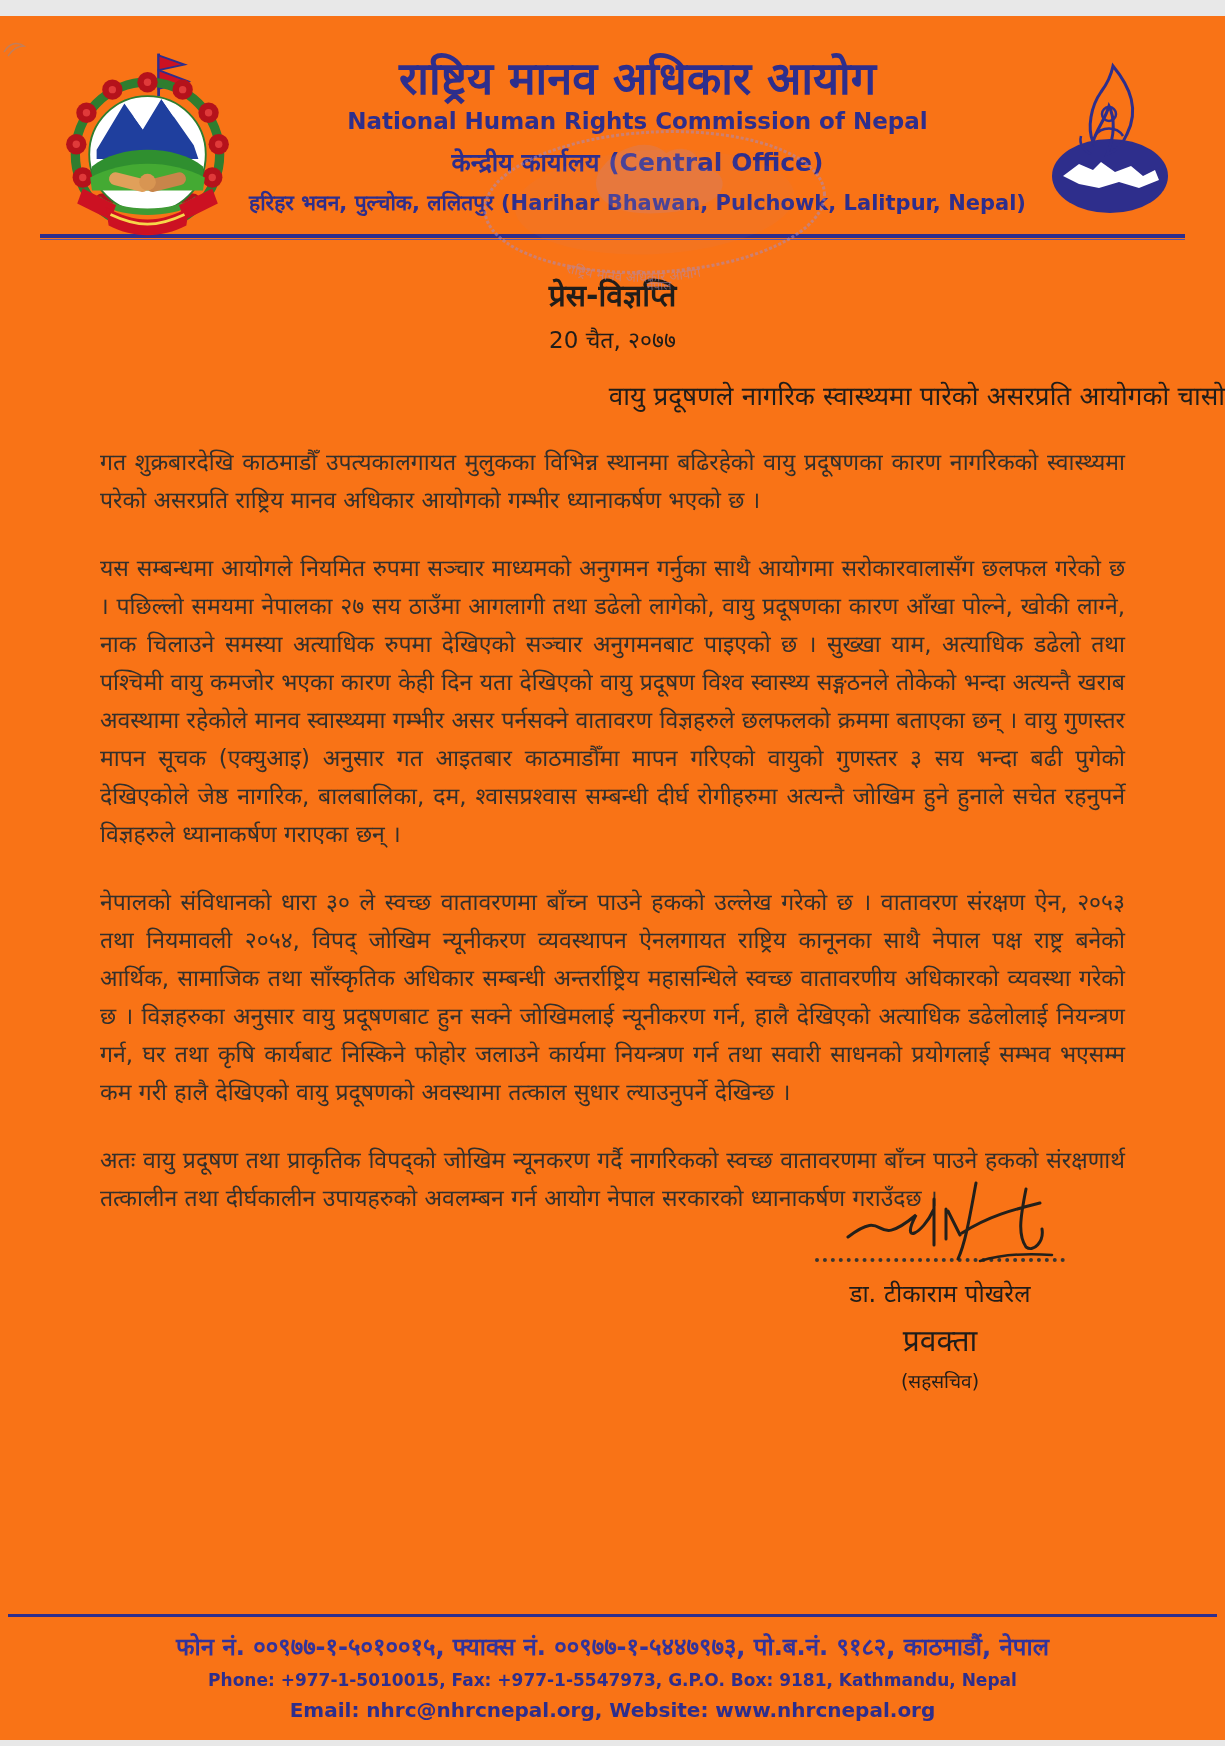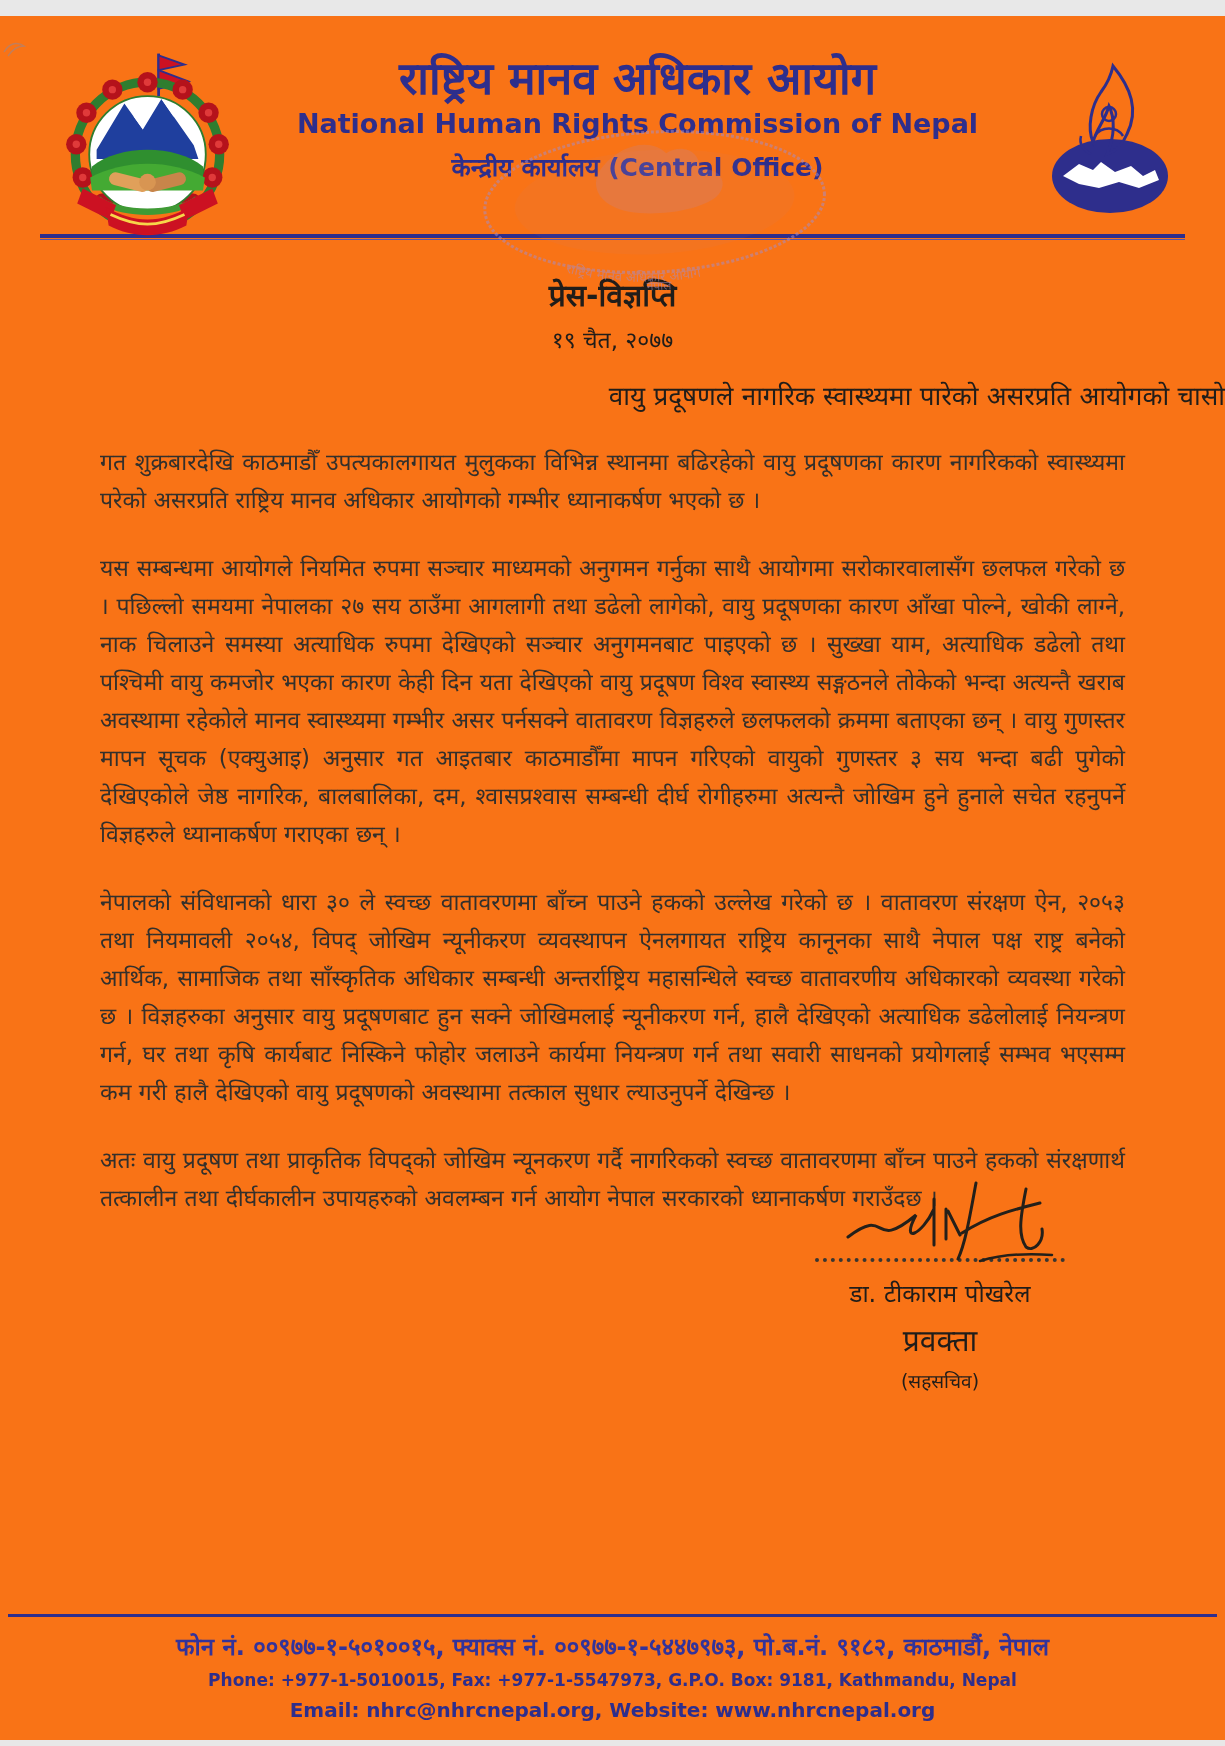--- a/index.html
+++ b/index.html
@@ -11,21 +11,21 @@
     font-family:"DejaVu Sans","Liberation Sans",sans-serif;
     color:#33302c;
     overflow:hidden;
   }
   
   .header{position:relative;display:flex;align-items:flex-start;padding:32px 40px 0 55px;height:182px;}
   .logo-left{width:185px;flex:0 0 185px;}
   .header-center{flex:1 1 auto;text-align:center;padding-top:6px;}
   .logo-right{width:150px;flex:0 0 150px;padding-top:10px;}
   .org-np{font-size:45px;font-weight:bold;color:#2e2e8c;line-height:1.1;}
-  .org-en{font-size:27px;font-weight:bold;color:#2e2e8c;margin-top:4px;}
+  .org-en{font-size:23px;font-weight:bold;color:#2e2e8c;margin-top:4px;}
   .office-line{font-size:25px;font-weight:bold;color:#2e2e8c;margin-top:10px;}
   .addr-line{font-size:21px;font-weight:bold;color:#2e2e8c;margin-top:10px;}
   .header-rule{margin:4px 40px 0 40px;border-top:4px solid #2e2e8c;border-bottom:1px solid #5555a8;height:1px;}
   
   .stamp{position:absolute;left:455px;top:108px;width:400px;height:170px;opacity:.55;transform:rotate(-3deg);pointer-events:none;}
   
   .doc-label{text-align:center;font-size:30px;font-weight:bold;color:#201d1a;margin-top:34px;}
   .doc-date{text-align:center;font-size:23px;color:#201d1a;margin-top:8px;}
   .doc-title{text-align:right;font-size:26px;font-weight:normal;color:#201d1a;margin-top:22px;}
   .paras{padding:0 100px;margin-top:30px;}
@@ -115,20 +115,21 @@
       <path d="M30,152 L66,170 L60,186 L24,168 Z" fill="#cc1122"></path>
       <path d="M170,152 L134,170 L140,186 L176,168 Z" fill="#cc1122"></path>
       <path d="M55,172 C85,190 115,190 145,172 L142,192 C115,206 85,206 58,192 Z" fill="#cc1122"></path>
       <path d="M60,180 C90,194 110,194 140,180" fill="none" stroke="#f7d64a" stroke-width="3"></path>
     </svg>
 
     <div class="header-center">
       <div class="org-np">राष्ट्रिय मानव अधिकार आयोग</div>
       <div class="org-en">National Human Rights Commission of Nepal</div>
       <div class="office-line">केन्द्रीय कार्यालय (Central Office)</div>
+      <div class="addr-line">हरिहर भवन, पुल्चोक, ललितपुर (Harihar Bhawan, Pulchowk, Lalitpur, Nepal)</div>
     </div>
 
     <svg class="logo-right" viewBox="0 0 150 160">
       <ellipse cx="75" cy="118" rx="58" ry="37" fill="#2e2e8c"></ellipse>
       <path d="M28,118 L44,106 L58,112 L66,104 L80,114 L96,108 L108,118 L120,112 L124,122 L104,130 L84,124 L64,130 L44,126 Z" fill="#ffffff"></path>
       <path d="M78,8 C96,30 104,52 92,76 C88,86 80,94 72,96 C80,78 80,60 74,48 C70,62 62,70 58,84 C52,70 56,48 66,34 C72,26 76,18 78,8 Z" fill="none" stroke="#2e2e8c" stroke-width="3"></path>
       <circle cx="74" cy="56" r="7" fill="none" stroke="#2e2e8c" stroke-width="2.5"></circle>
       <path d="M60,78 C66,68 82,68 88,78" fill="none" stroke="#2e2e8c" stroke-width="2.5"></path>
       <path d="M56,96 C48,92 44,86 46,78" fill="none" stroke="#2e2e8c" stroke-width="2.5"></path>
     </svg>
@@ -143,21 +144,21 @@
     <ellipse cx="200" cy="78" rx="170" ry="70" fill="none" stroke="#a98cc0" stroke-width="3" stroke-dasharray="3 2"></ellipse>
     <ellipse cx="200" cy="78" rx="140" ry="52" fill="rgba(169,140,192,0.10)"></ellipse>
     <path d="M150,40 C170,18 200,14 214,30 C230,20 250,30 246,48 C268,46 276,64 262,76 C240,92 180,94 158,80 C140,70 138,52 150,40 Z" fill="rgba(169,140,192,0.35)"></path>
     <text font-size="13" fill="#a98cc0">
       <textPath href="#arcpath" startOffset="18%">राष्ट्रिय मानव अधिकार आयोग</textPath>
     </text>
     <text x="200" y="166" text-anchor="middle" font-size="12" fill="#a98cc0">नेपाल</text>
   </svg>
 
   <div class="doc-label">प्रेस-विज्ञप्ति</div>
-  <div class="doc-date">१९ चैत, २०७७</div>
+  <div class="doc-date">20 चैत, २०७७</div>
   <div class="doc-title">वायु प्रदूषणले नागरिक स्वास्थ्यमा पारेको असरप्रति आयोगको चासो</div>
 
   <div class="paras">
     <p>गत शुक्रबारदेखि काठमाडौँ उपत्यकालगायत मुलुकका विभिन्न स्थानमा बढिरहेको वायु प्रदूषणका कारण नागरिकको स्वास्थ्यमा परेको असरप्रति राष्ट्रिय मानव अधिकार आयोगको गम्भीर ध्यानाकर्षण भएको छ ।</p>
     <p>यस सम्बन्धमा आयोगले नियमित रुपमा सञ्चार माध्यमको अनुगमन गर्नुका साथै आयोगमा सरोकारवालासँग छलफल गरेको छ । पछिल्लो समयमा नेपालका २७ सय ठाउँमा आगलागी तथा डढेलो लागेको, वायु प्रदूषणका कारण आँखा पोल्ने, खोकी लाग्ने, नाक चिलाउने समस्या अत्याधिक रुपमा देखिएको सञ्चार अनुगमनबाट पाइएको छ । सुख्खा याम, अत्याधिक डढेलो तथा पश्चिमी वायु कमजोर भएका कारण केही दिन यता देखिएको वायु प्रदूषण विश्व स्वास्थ्य सङ्गठनले तोकेको भन्दा अत्यन्तै खराब अवस्थामा रहेकोले मानव स्वास्थ्यमा गम्भीर असर पर्नसक्ने वातावरण विज्ञहरुले छलफलको क्रममा बताएका छन् । वायु गुणस्तर मापन सूचक (एक्युआइ) अनुसार गत आइतबार काठमाडौँमा मापन गरिएको वायुको गुणस्तर ३ सय भन्दा बढी पुगेको देखिएकोले जेष्ठ नागरिक, बालबालिका, दम, श्वासप्रश्वास सम्बन्धी दीर्घ रोगीहरुमा अत्यन्तै जोखिम हुने हुनाले सचेत रहनुपर्ने विज्ञहरुले ध्यानाकर्षण गराएका छन् ।</p>
     <p>नेपालको संविधानको धारा ३० ले स्वच्छ वातावरणमा बाँच्न पाउने हकको उल्लेख गरेको छ । वातावरण संरक्षण ऐन, २०५३ तथा नियमावली २०५४, विपद् जोखिम न्यूनीकरण व्यवस्थापन ऐनलगायत राष्ट्रिय कानूनका साथै नेपाल पक्ष राष्ट्र बनेको आर्थिक, सामाजिक तथा साँस्कृतिक अधिकार सम्बन्धी अन्तर्राष्ट्रिय महासन्धिले स्वच्छ वातावरणीय अधिकारको व्यवस्था गरेको छ । विज्ञहरुका अनुसार वायु प्रदूषणबाट हुन सक्ने जोखिमलाई न्यूनीकरण गर्न, हालै देखिएको अत्याधिक डढेलोलाई नियन्त्रण गर्न, घर तथा कृषि कार्यबाट निस्किने फोहोर जलाउने कार्यमा नियन्त्रण गर्न तथा सवारी साधनको प्रयोगलाई सम्भव भएसम्म कम गरी हालै देखिएको वायु प्रदूषणको अवस्थामा तत्काल सुधार ल्याउनुपर्ने देखिन्छ ।</p>
     <p>अतः वायु प्रदूषण तथा प्राकृतिक विपद्को जोखिम न्यूनकरण गर्दै नागरिकको स्वच्छ वातावरणमा बाँच्न पाउने हकको संरक्षणार्थ तत्कालीन तथा दीर्घकालीन उपायहरुको अवलम्बन गर्न आयोग नेपाल सरकारको ध्यानाकर्षण गराउँदछ ।</p>
   </div>
 
   <div class="sig-block">

